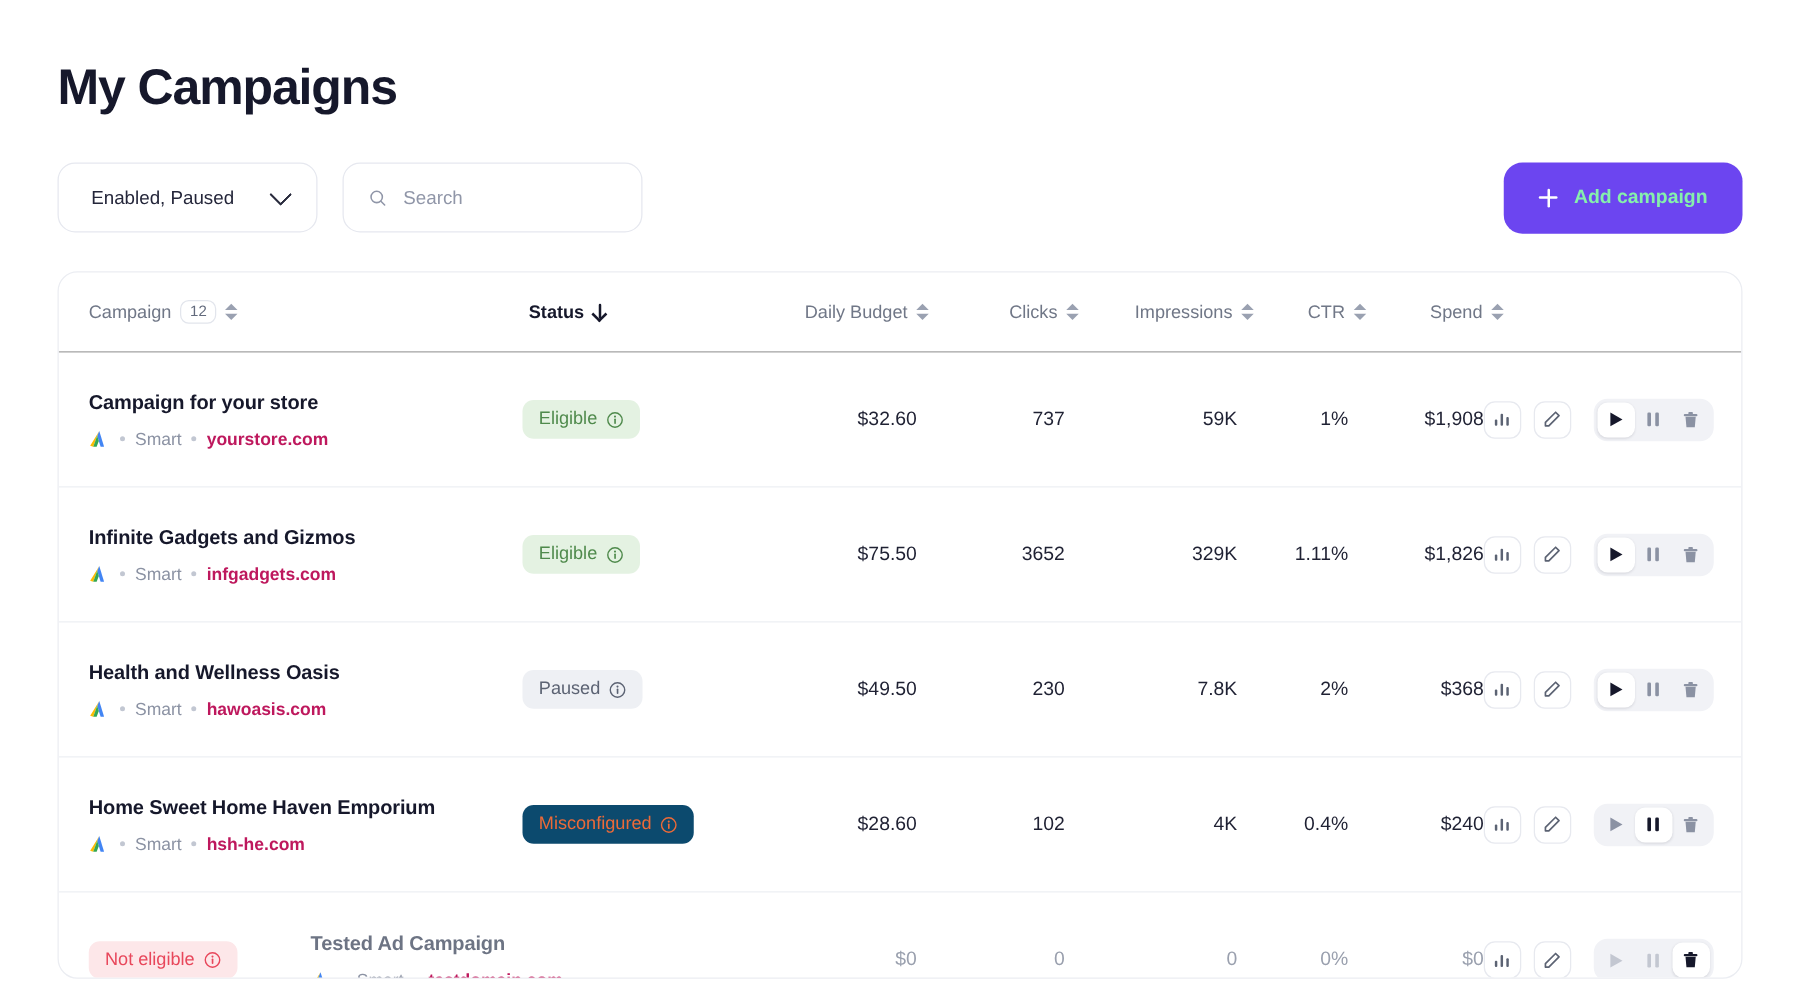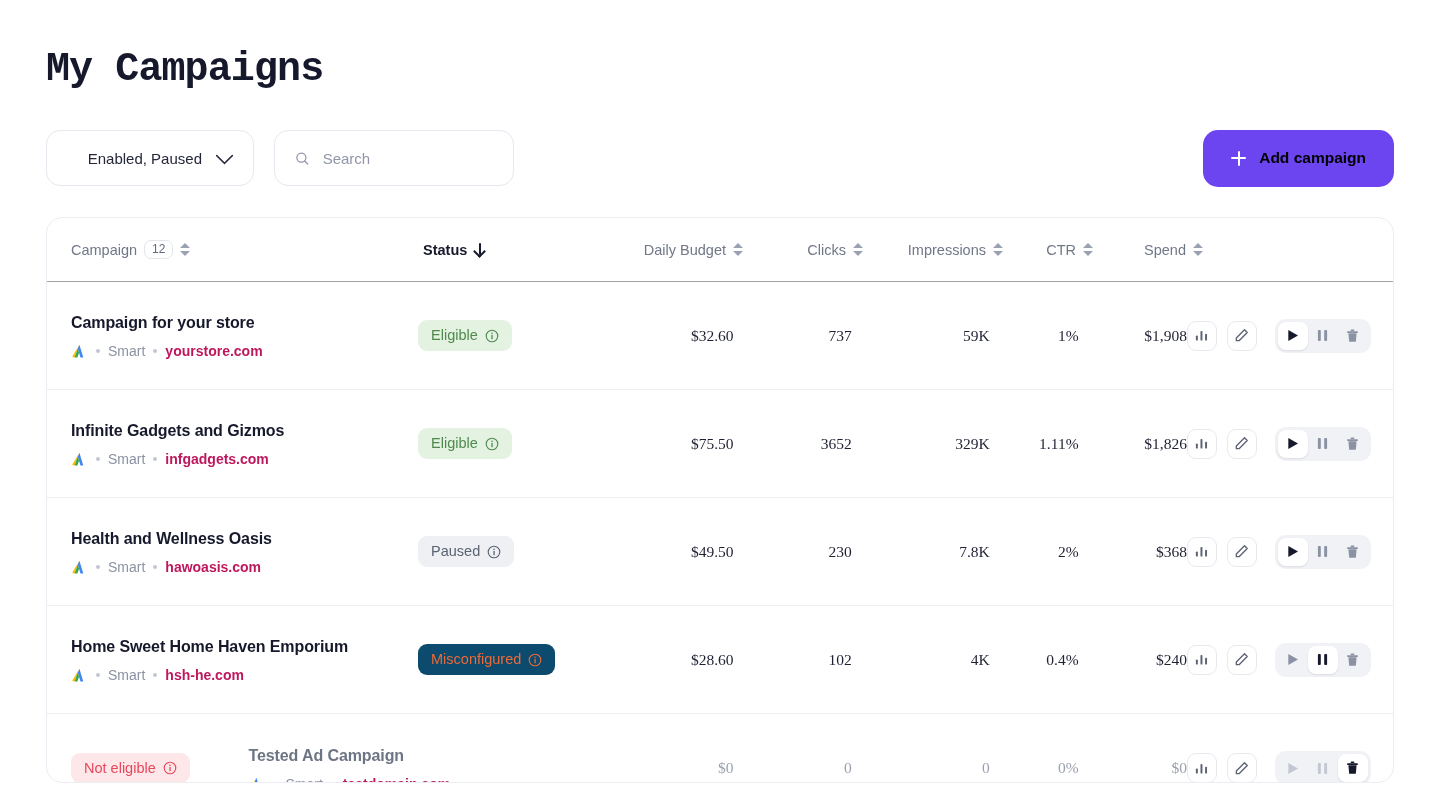--- a/index.html
+++ b/index.html
@@ -21,41 +21,40 @@
   }
 
   
   .page-title {
     font-size: 40px;
     font-weight: bold;
     letter-spacing: -0.9px;
     color: #16182b;
     padding-top: 44px;
     line-height: 52px;
-    font-family: Liberation Mono, monospace;
   }
 
   
   .toolbar {
     margin-top: 34px;
     height: 56px;
     display: flex;
     align-items: center;
     gap: 20px;
   }
 
   .filter-select {
     height: 56px;
     min-width: 208px;
     border: 1px solid #e6e8ef;
     border-radius: 14px;
     background: #fff;
     display: flex;
     align-items: center;
-    justify-content: flex-end;
+    justify-content: space-between;
     padding: 0 22px 0 26px;
     gap: 16px;
     cursor: pointer;
   }
   .filter-select .label {
     font-size: 15px;
     color: #24263a;
     white-space: nowrap;
   }
   .chevron {
@@ -89,21 +88,21 @@
   }
   .search-input::placeholder { color: #9096a8; }
 
   .spacer { flex: 1; }
 
   .add-btn {
     height: 57px;
     border: 0;
     border-radius: 15px;
     background: #6c45f0;
-    color: #000000;
+    color: #86efac;
     font-family: inherit;
     font-size: 15.5px;
     font-weight: bold;
     padding: 0 28px;
     display: flex;
     align-items: center;
     gap: 13px;
     cursor: pointer;
   }
   .plus {
@@ -239,21 +238,20 @@
   }
   .badge.eligible      { background: #e4f2e2; color: #4f8a4c; }
   .badge.paused        { background: #eef0f4; color: #5c6373; }
   .badge.misconfigured { background: #0c4a6e; color: #ec6a38; }
   .badge.noteligible   { background: #fde7e9; color: #e8475b; }
   .info-ico { width: 14px; height: 14px; flex: none; display:block; }
 
   .num {
     font-size: 15.5px;
     color: #1f2133;
-    font-family: Liberation Serif, serif;
   }
   .num.muted { color: #9aa0ae; }
 
   
   .actions { display: flex; align-items: center; gap: 10px; }
 
   .icon-btn {
     width: 30px; height: 30px;
     border: 1px solid #e7e9ef;
     border-radius: 9px;

